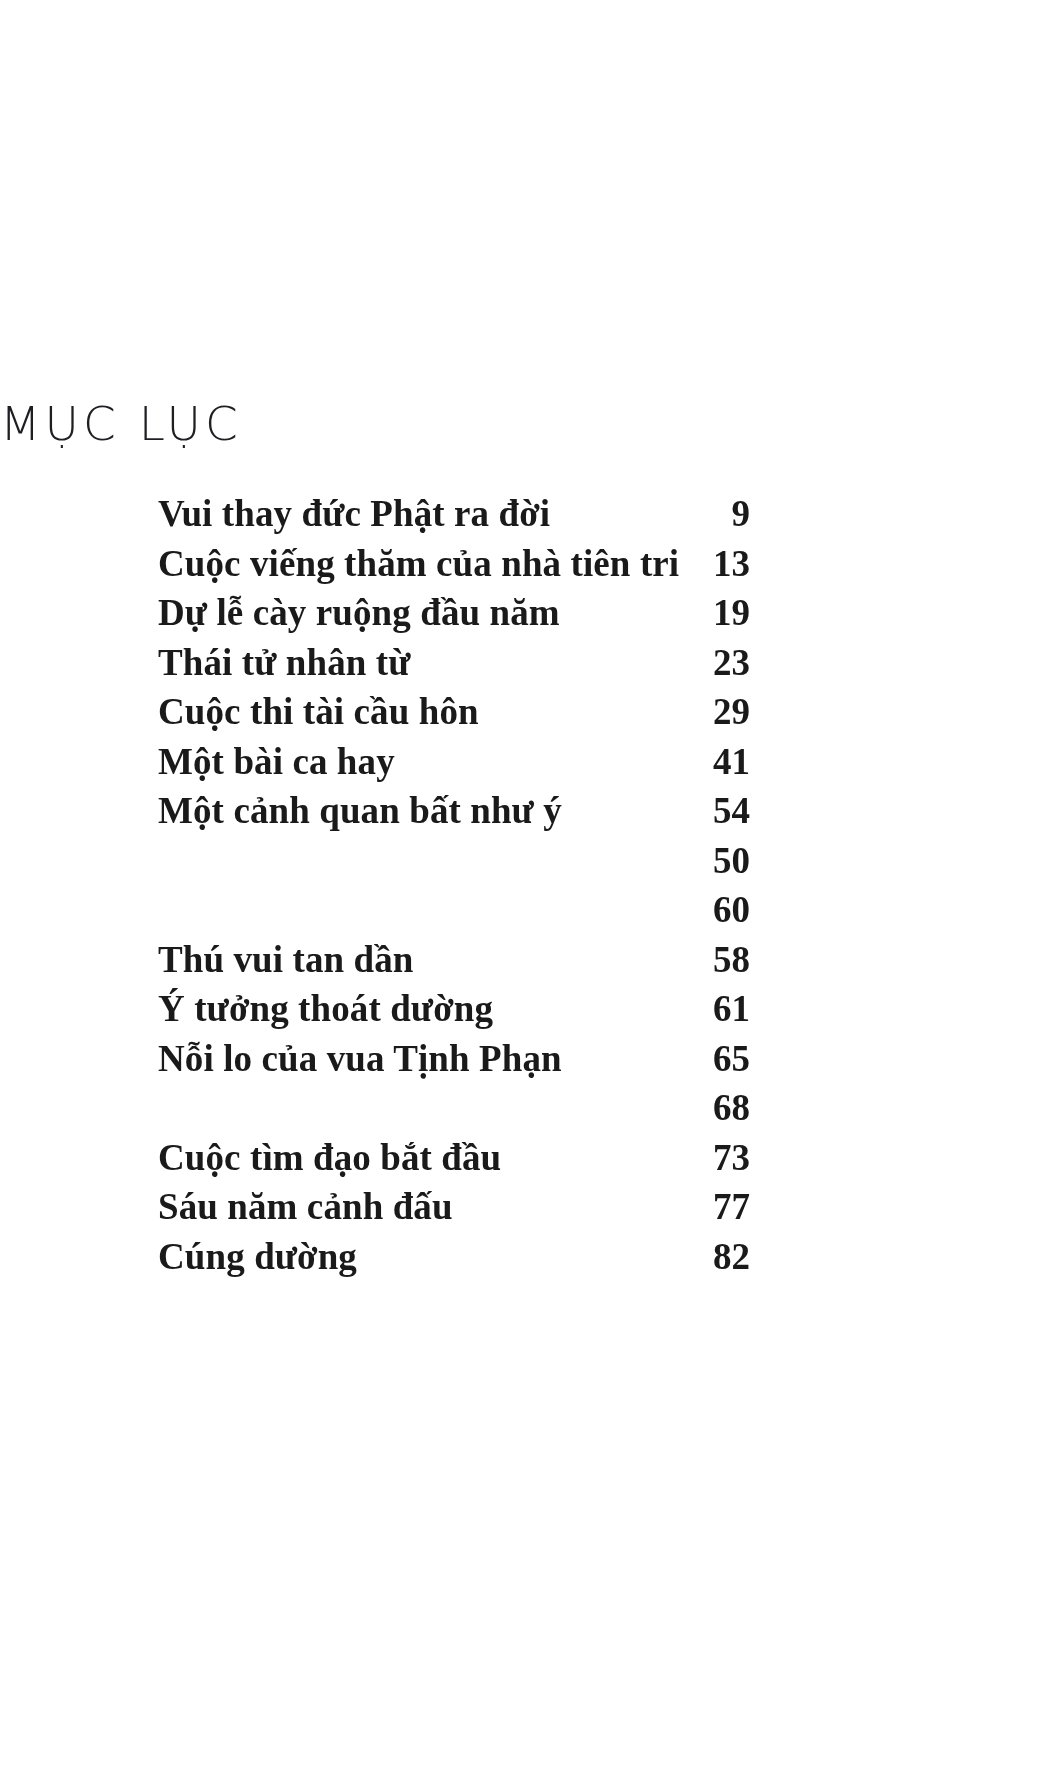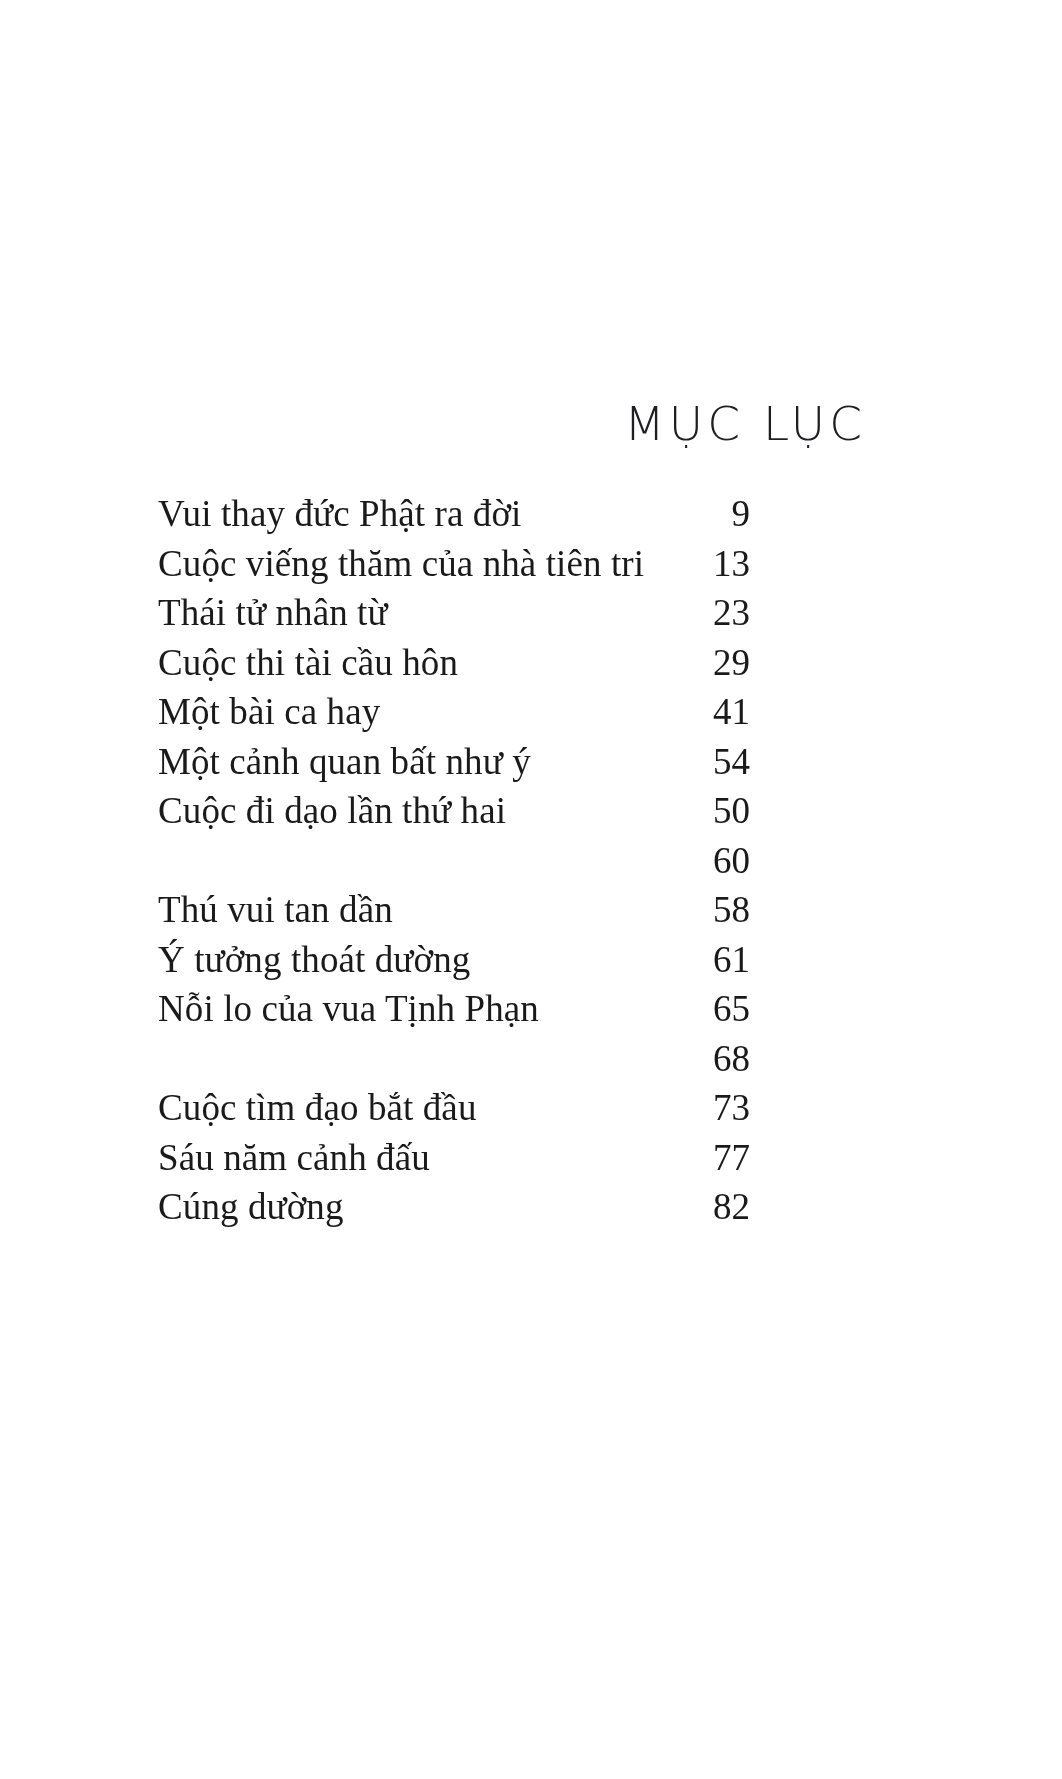--- a/index.html
+++ b/index.html
@@ -29,21 +29,21 @@
     top: 0;
     width: 1062px;
   }
 
   
   .toc-title {
     position: absolute;
     left: 0;
     top: 400px;
     width: 866px;
-    text-align: right;
+    text-align: left;
     font-family: "DejaVu Sans", "Liberation Sans", sans-serif;
     font-weight: 300;
     font-size: 47px;
     letter-spacing: 4px;
     color: #1f1f23;
     line-height: 1;
     white-space: pre;
   }
 
   
@@ -58,20 +58,21 @@
   }
 
   .toc-entry {
     display: flex;
     align-items: baseline;
     justify-content: space-between;
     height: 49.5px;
     font-size: 37px;
     line-height: 49.5px;
     color: #1a1a1a;
+    font-weight: bold;
   }
 
   .entry-title {
     flex: 0 1 auto;
     white-space: nowrap;
     letter-spacing: 0.1px;
   }
 
   .entry-spacer {
     flex: 1 1 auto;
@@ -98,41 +99,45 @@
           <span class="entry-title">Vui thay đức Phật ra đời</span>
           <span class="entry-spacer"></span>
           <span class="entry-page">9</span>
         </li>
         <li class="toc-entry">
           <span class="entry-title">Cuộc viếng thăm của nhà tiên tri</span>
           <span class="entry-spacer"></span>
           <span class="entry-page">13</span>
         </li>
         <li class="toc-entry">
+          <span class="entry-title">Dự lễ cày ruộng đầu năm</span>
+          <span class="entry-spacer"></span>
+          <span class="entry-page">19</span>
+        </li>
+        <li class="toc-entry">
           <span class="entry-title">Thái tử nhân từ</span>
           <span class="entry-spacer"></span>
           <span class="entry-page">23</span>
         </li>
         <li class="toc-entry">
           <span class="entry-title">Cuộc thi tài cầu hôn</span>
           <span class="entry-spacer"></span>
           <span class="entry-page">29</span>
         </li>
         <li class="toc-entry">
           <span class="entry-title">Một bài ca hay</span>
           <span class="entry-spacer"></span>
           <span class="entry-page">41</span>
         </li>
         <li class="toc-entry">
           <span class="entry-title">Một cảnh quan bất như ý</span>
           <span class="entry-spacer"></span>
           <span class="entry-page">54</span>
         </li>
         <li class="toc-entry">
-          <span class="entry-title">Cuộc đi dạo lần thứ hai</span>
           <span class="entry-spacer"></span>
           <span class="entry-page">50</span>
         </li>
         <li class="toc-entry">
           <span class="entry-spacer"></span>
           <span class="entry-page">60</span>
         </li>
         <li class="toc-entry">
           <span class="entry-title">Thú vui tan dần</span>
           <span class="entry-spacer"></span>

